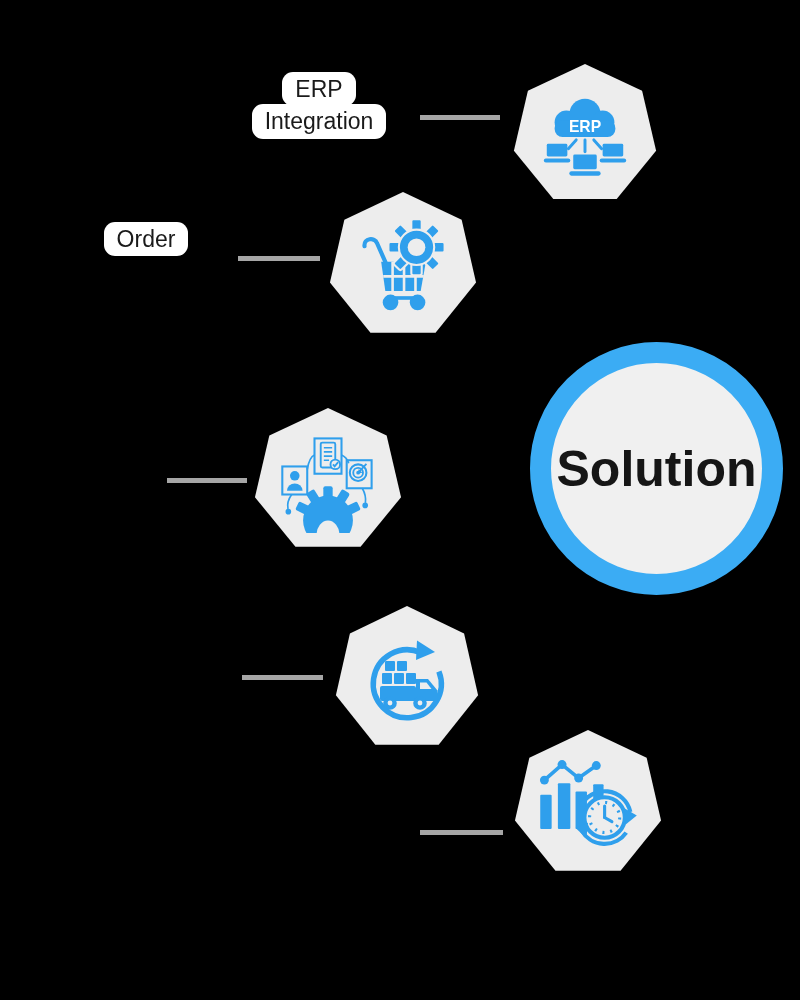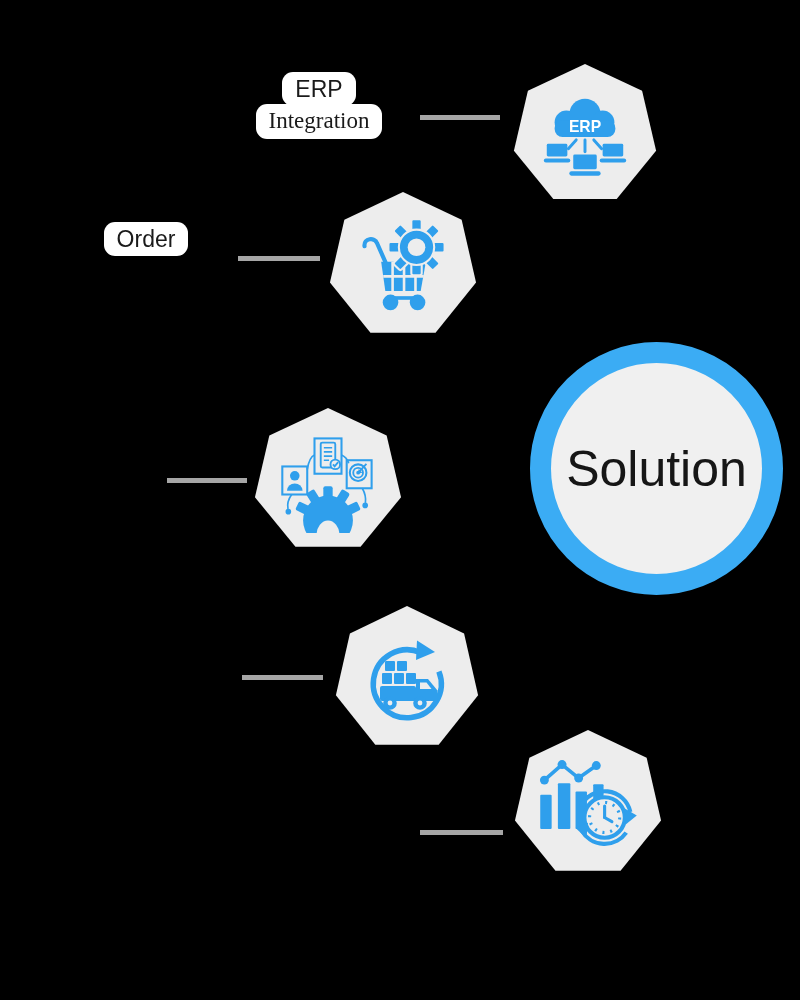--- a/index.html
+++ b/index.html
@@ -23,28 +23,28 @@
     background:var(--heptagon-fill);
     clip-path:polygon(50% 0%, 89.1% 18.8%, 98.7% 61.1%, 71.7% 95.1%, 28.3% 95.1%, 1.3% 61.1%, 10.9% 18.8%);
   }
   .connector{position:absolute;height:5px;background:var(--connector-gray);}
   .label{position:absolute;display:flex;flex-direction:column;align-items:center;}
   .pill{
     background:var(--label-bg);color:var(--label-text);
     font-size:23px;line-height:1.32;padding:2px 13px;border-radius:11px;
     white-space:nowrap;
   }
-  .pill + .pill{margin-top:-2px;font-family:Liberation Serif, serif;}
+  .pill + .pill{margin-top:-2px;}
   .solution{
     position:absolute;left:530px;top:342px;width:253px;height:253px;
     border-radius:50%;border:21px solid var(--accent-blue);
     background:var(--solution-fill);box-sizing:border-box;
     display:flex;align-items:center;justify-content:center;
   }
-  .solution-text{font-size:50px;color:var(--solution-text);}
+  .solution-text{font-size:50px;color:var(--solution-text);font-weight:bold;}
   svg{display:block;}
   svg text{font-family:"Liberation Sans","DejaVu Sans",sans-serif;}
   .fb{fill:var(--icon-blue);}
   .sb{stroke:var(--icon-blue);fill:none;}
   .fw{fill:var(--heptagon-fill);}
   .sw{stroke:var(--heptagon-fill);fill:none;}
   .ft{fill:#ffffff;}
 </style>
 </head>
 <body>

